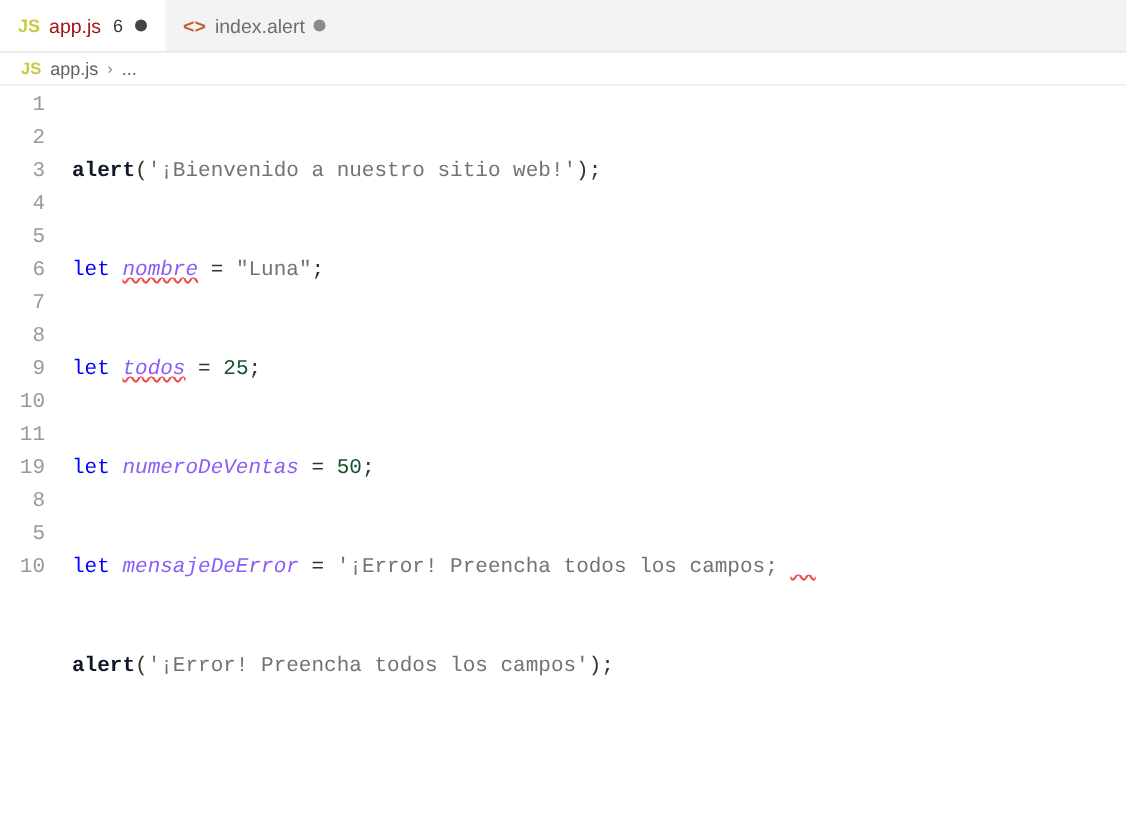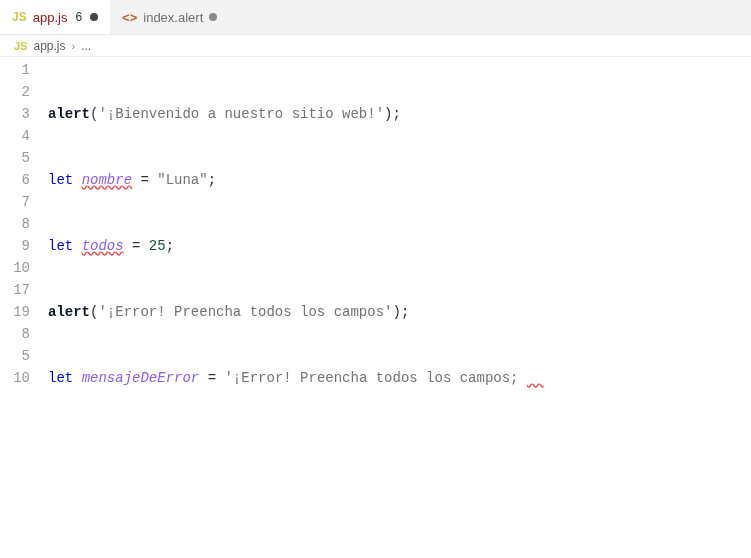--- a/index.html
+++ b/index.html
@@ -132,32 +132,33 @@
     <div>1</div>
     <div>2</div>
     <div>3</div>
     <div>4</div>
     <div>5</div>
     <div>6</div>
     <div>7</div>
     <div>8</div>
     <div>9</div>
     <div>10</div>
-    <div>17</div>
+    <div>11</div>
     <div>19</div>
     <div>8</div>
     <div>5</div>
     <div>10</div>
   </div>
   <div class="code">
     <div class="code-line"><span class="fn">alert</span><span class="pn">(</span><span class="st">'¡Bienvenido a nuestro sitio web!'</span><span class="pn">);</span></div>
     <div class="code-line"><span class="kw">let</span> <span class="va squiggle">nombre</span><span class="op"> = </span><span class="st">"Luna"</span><span class="pn">;</span></div>
     <div class="code-line"><span class="kw">let</span> <span class="va squiggle">todos</span><span class="op"> = </span><span class="nu">25</span><span class="pn">;</span></div>
+    <div class="code-line"><span class="kw">let</span> <span class="va">numeroDeVentas</span><span class="op"> = </span><span class="nu">50</span><span class="pn">;</span></div>
+    <div class="code-line"><span class="kw">let</span> <span class="va">mensajeDeError</span><span class="op"> = </span><span class="st">'¡Error! Preencha todos los campos;</span> <span class="squiggle">  </span></div>
     <div class="code-line"><span class="fn">alert</span><span class="pn">(</span><span class="st">'¡Error! Preencha todos los campos'</span><span class="pn">);</span></div>
-    <div class="code-line"><span class="kw">let</span> <span class="va">mensajeDeError</span><span class="op"> = </span><span class="st">'¡Error! Preencha todos los campos;</span> <span class="squiggle">  </span></div>
     
     
     
     
     
     
     
     
   </div>
 </div>

